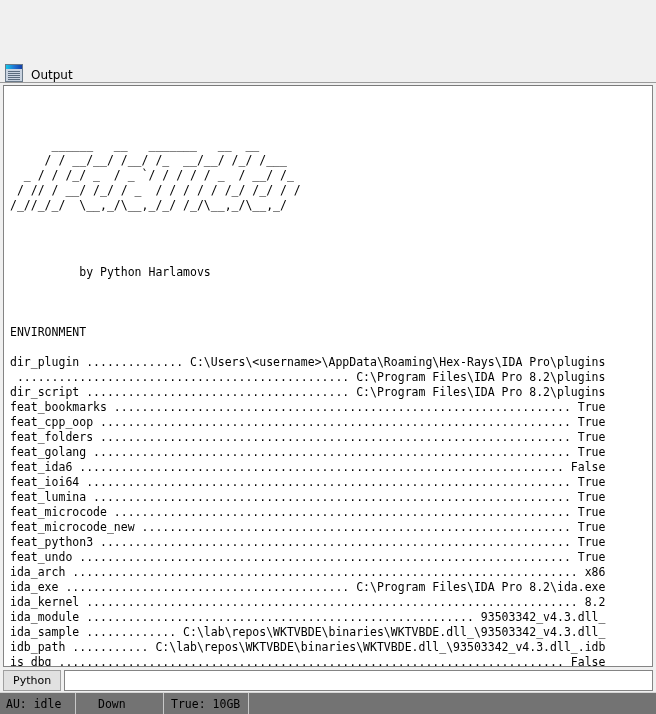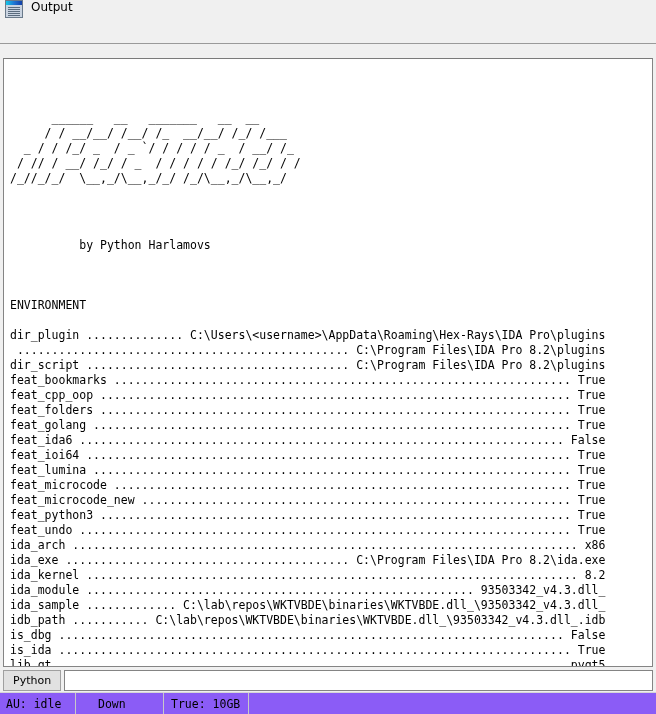--- a/index.html
+++ b/index.html
@@ -13,27 +13,28 @@
   #app {
     width: 656px; height: 714px;
     position: relative;
     display: flex;
     flex-direction: column;
     background: #f0f0f0;
   }
 
   
   .titlebar {
-    height: 44px;
+    height: 36px;
     min-height: 30px;
     background: #f0f0f0;
     display: flex;
-    align-items: flex-start;
+    align-items: flex-end;
     padding-left: 5px;
     border-bottom: 1px solid #9a9a9a;
+    margin-top: 47px;
   }
   .title-icon {
     width: 18px; height: 18px;
     margin-right: 8px;
     position: relative;
     flex: 0 0 auto;
   }
   .title-icon .doc {
     position: absolute;
     left: 0; top: 0;
@@ -60,21 +61,21 @@
   .title-icon .ln:nth-of-type(7) { top: 15px; }
   .title-text {
     font-family: "DejaVu Sans", "Liberation Sans", sans-serif;
     font-size: 12px;
     color: #000000;
   }
 
   
   .output-wrap {
     flex: 1 1 auto;
-    margin: 14px 3px 0 3px;
+    margin: 2px 3px 0 3px;
     background: #ffffff;
     border: 1px solid #848484;
     border-top-color: #7a7a7a;
     overflow: hidden;
     position: relative;
   }
   .output-text {
     position: absolute;
     left: 6px;
     top: 0;
@@ -132,21 +133,21 @@
     font-size: 11px;
     padding: 0 4px;
     color: #000;
     outline: none;
   }
 
   
   .statusbar {
     height: 22px;
     min-height: 22px;
-    background: #8b5cf6;
+    background: #737373;
     border-top: 1px solid #d6d6d6;
     display: flex;
     align-items: stretch;
     font-family: "DejaVu Sans Mono", "Liberation Mono", monospace;
     font-size: 11.5px;
     color: #000;
   }
   .status-cell {
     display: flex;
     align-items: center;

